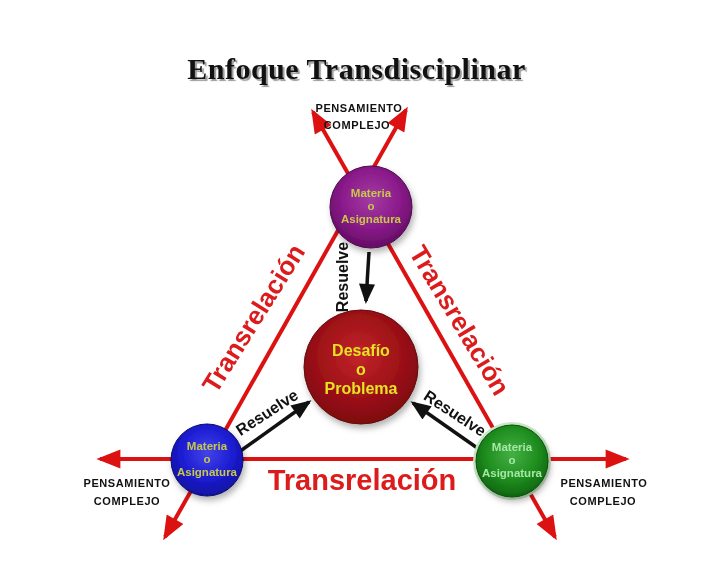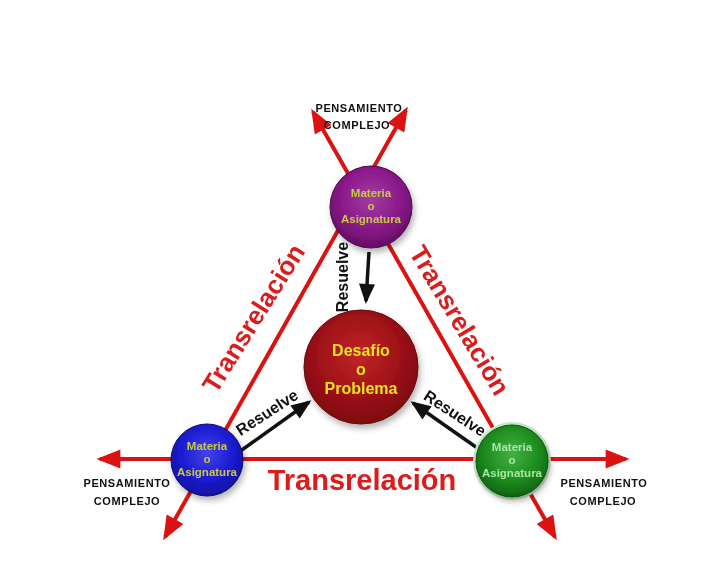--- a/index.html
+++ b/index.html
@@ -27,20 +27,21 @@
   .pc      { font-family: "Liberation Sans", sans-serif; font-weight: 700; font-size: 11px;  text-anchor: middle; letter-spacing: 0.6px; }
   .trans   { font-family: "Liberation Sans", sans-serif; font-weight: 700; font-size: 26px;  text-anchor: middle; }
   .trans-b { font-family: "Liberation Sans", sans-serif; font-weight: 700; font-size: 29px;  text-anchor: middle; }
   .res     { font-family: "Liberation Sans", sans-serif; font-weight: 700; font-size: 16px;  text-anchor: middle; }
 </style>
 </head>
 <body>
 
 <div id="canvas">
 
+  <div id="title">Enfoque Transdisciplinar</div>
 
   <svg width="713" height="585" viewBox="0 0 713 585">
     <defs>
       <marker id="arrowRed" viewBox="0 0 10 8" refX="8.5" refY="4" markerWidth="7" markerHeight="4.8" orient="auto-start-reverse" markerUnits="strokeWidth">
         <path d="M0,0 L10,4 L0,8 Z" fill="#dc1212"></path>
       </marker>
       <marker id="arrowBlack" viewBox="0 0 10 8" refX="8.5" refY="4" markerWidth="6.6" markerHeight="4.6" orient="auto" markerUnits="strokeWidth">
         <path d="M0,0 L10,4 L0,8 Z" fill="#111111"></path>
       </marker>
       <radialGradient id="gradPurple" cx="50%" cy="40%" r="65%">

